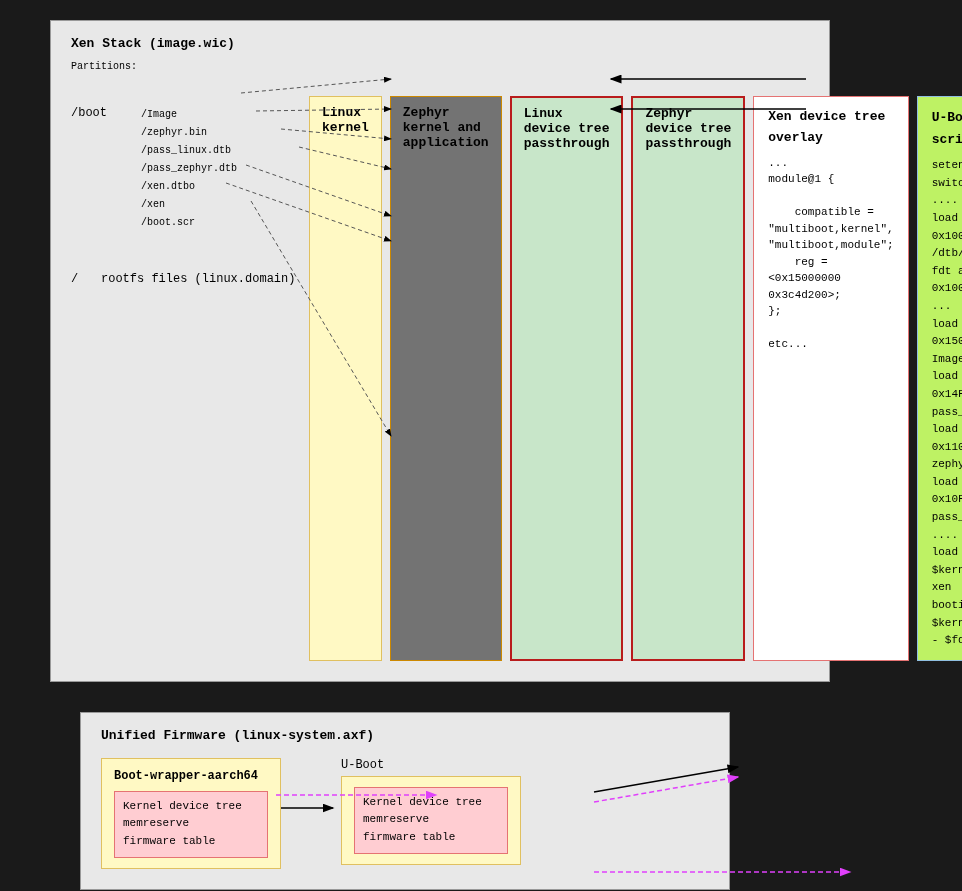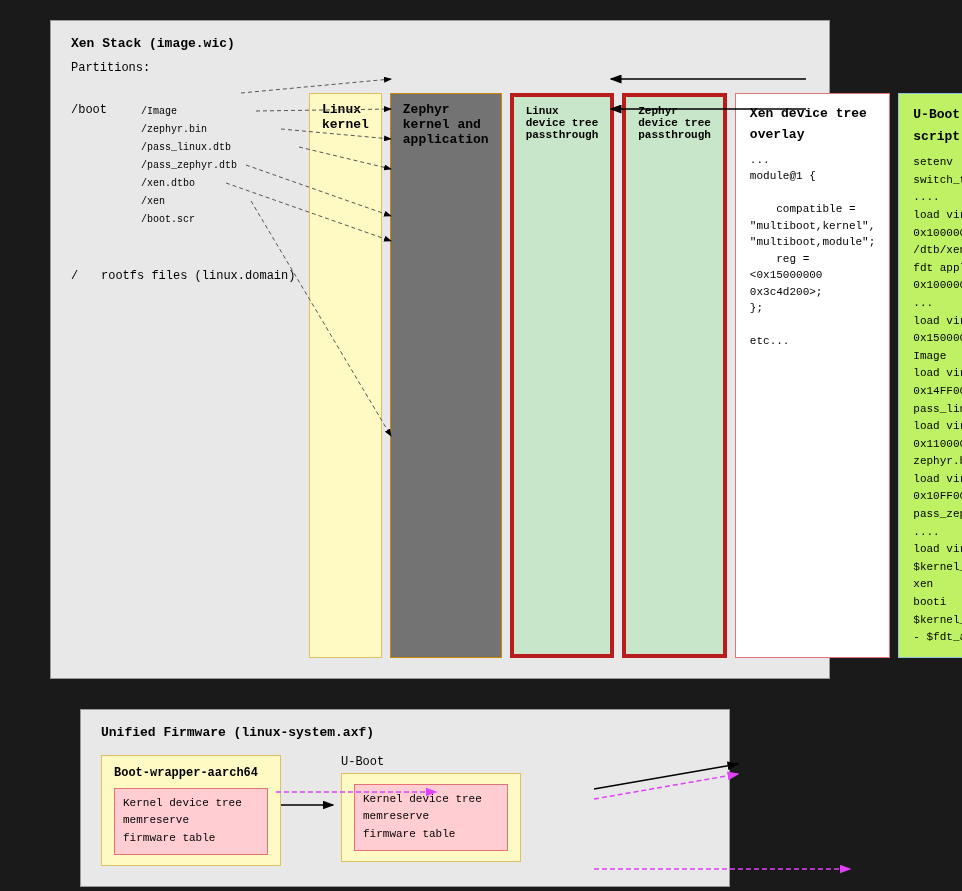--- a/index.html
+++ b/index.html
@@ -30,22 +30,22 @@
       margin-left: 30px;
     }
 
     .diagram-title {
       font-size: 13px;
       font-weight: bold;
       margin-bottom: 10px;
     }
 
     .partitions-label {
-      font-size: 12px;
-      margin-bottom: 18px;
+      font-size: 10px;
+      margin-bottom: 24px;
     }
 
     .top-inner {
       display: flex;
       gap: 8px;
       position: relative;
     }
 
     .left-panel {
       width: 230px;
@@ -81,23 +81,23 @@
     .box-orange {
       background: #737373;
       border: 1px solid #cc8800;
       padding: 8px 12px;
       font-size: 13px;
       font-weight: bold;
     }
 
     .box-green {
       background: #c8e6c9;
-      border: 4px solid #b91c1c;
+      border: 2px solid #b91c1c;
       padding: 8px 12px;
-      font-size: 11px;
+      font-size: 13px;
       font-weight: bold;
     }
 
     .box-pink-large {
       background: #ffffff;
       border: 1px solid #e57373;
       padding: 10px 14px;
       font-size: 12px;
       line-height: 1.6;
     }

